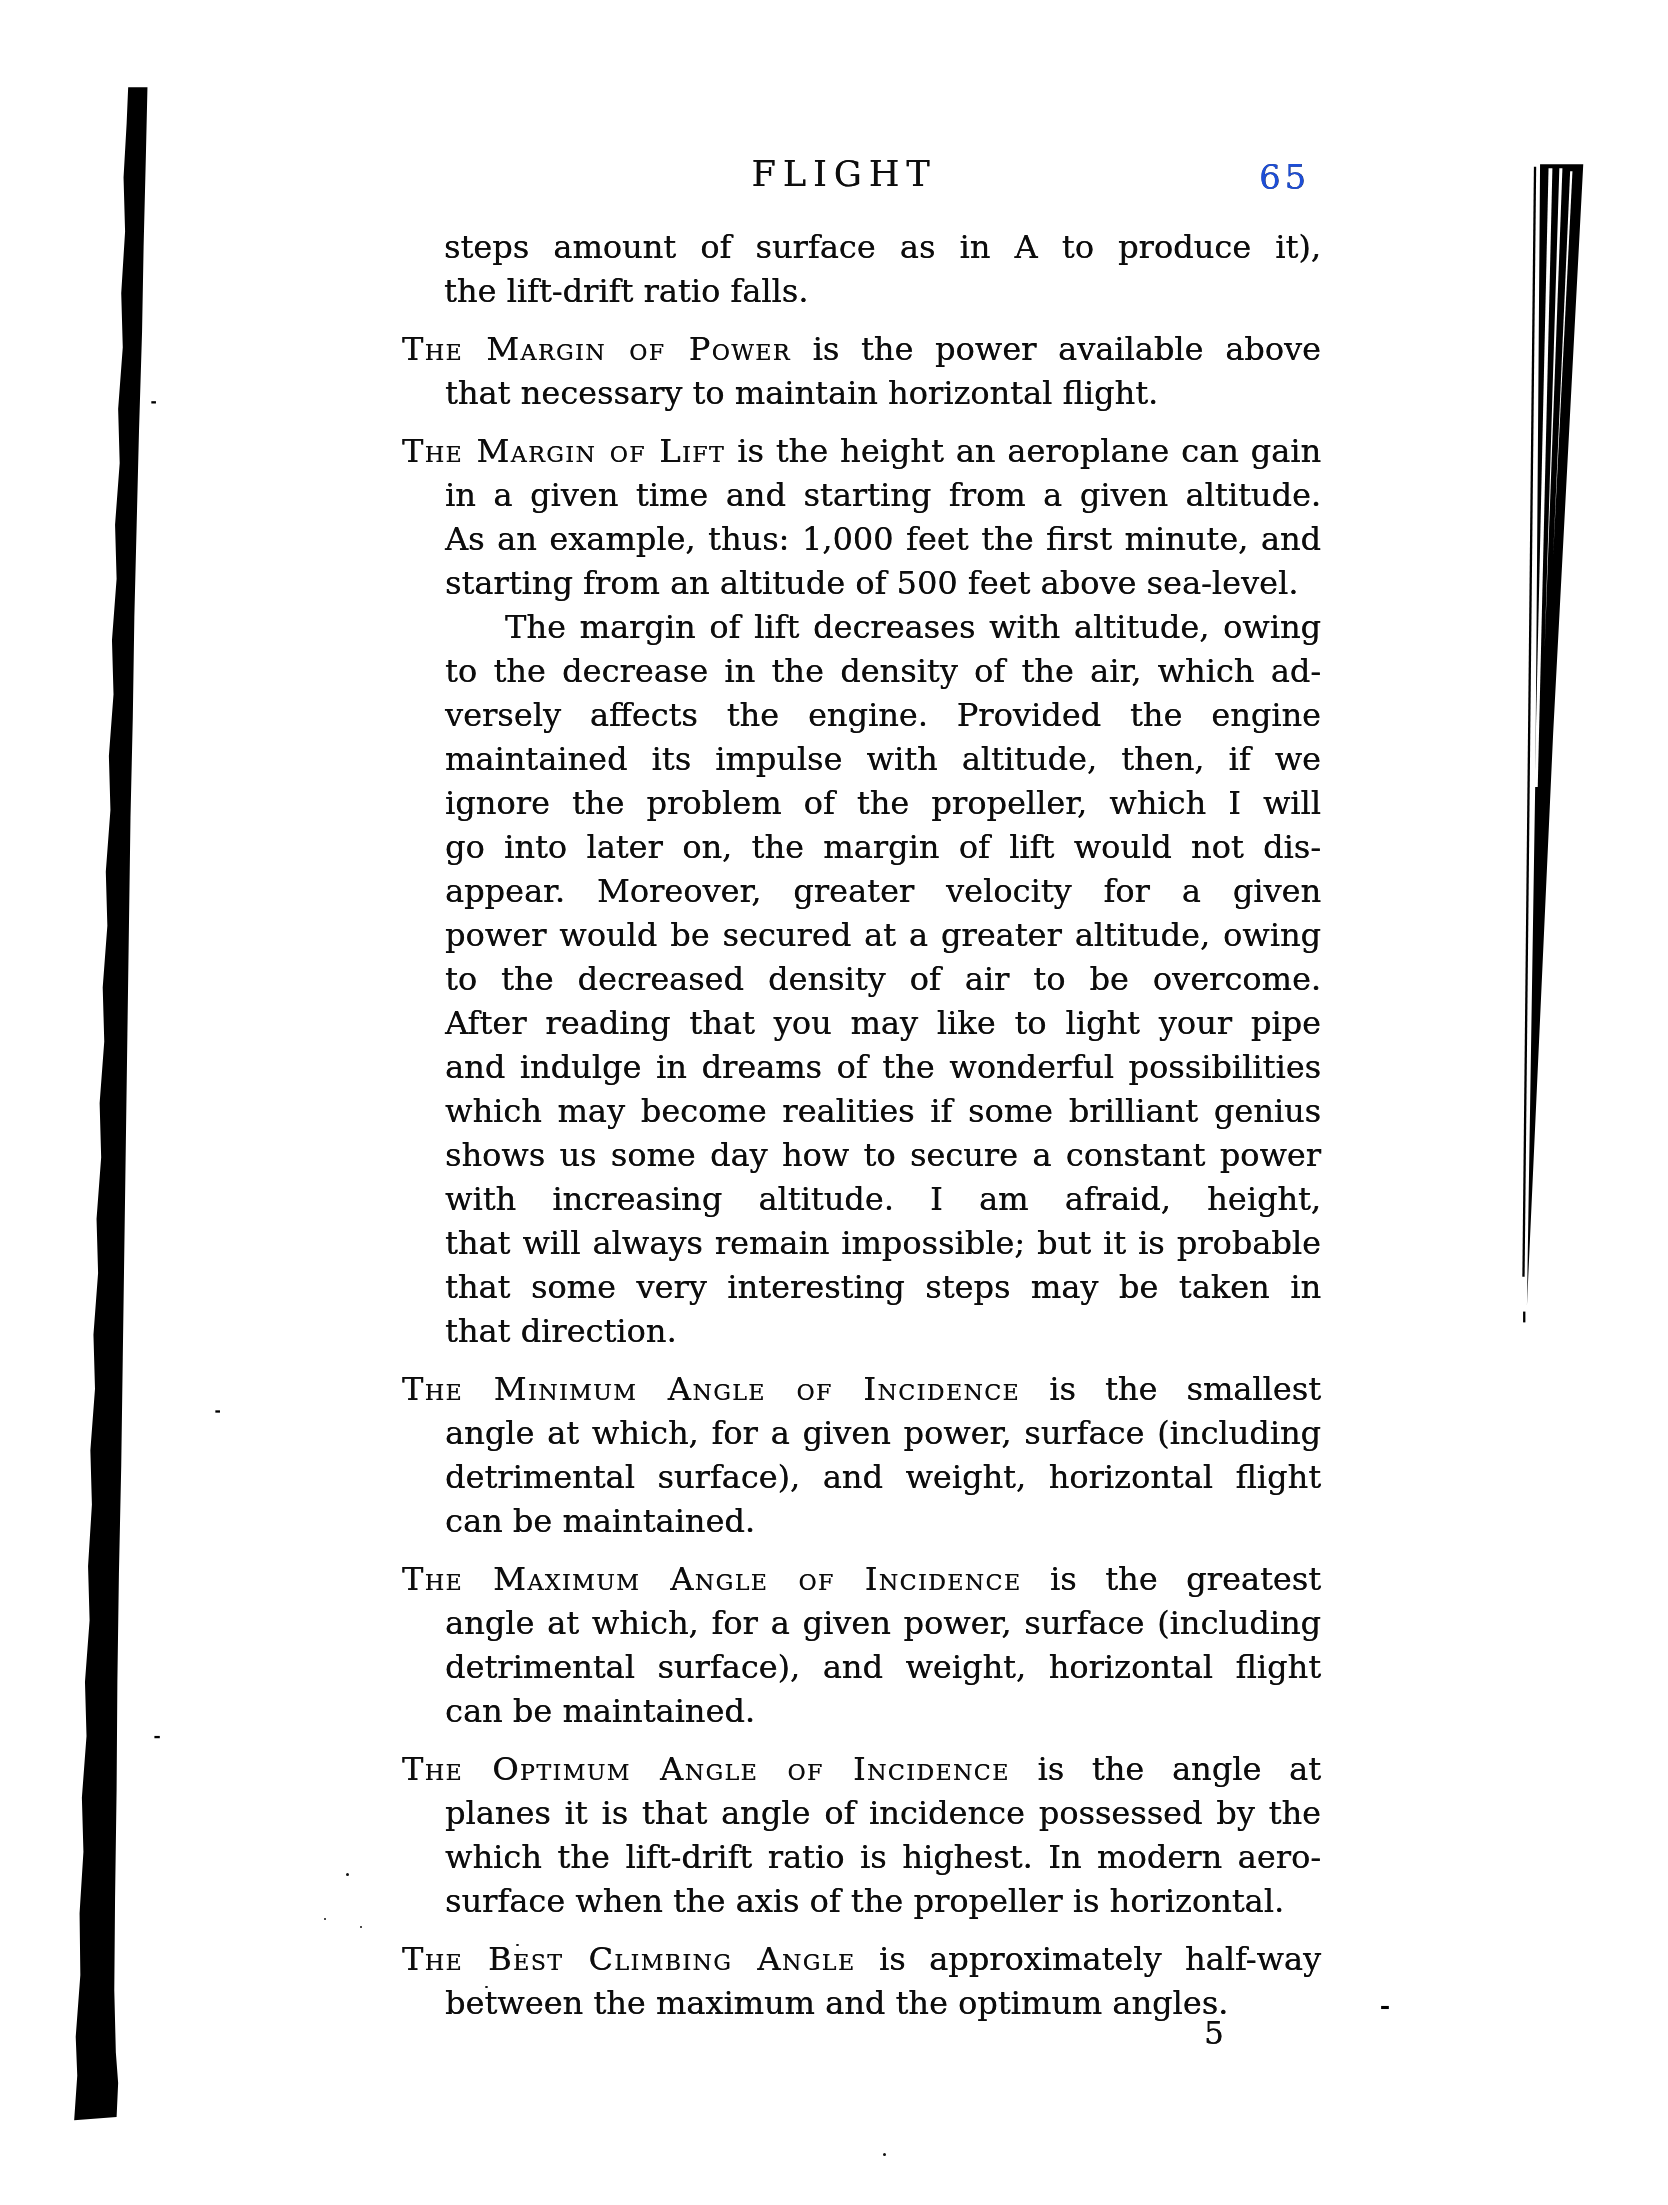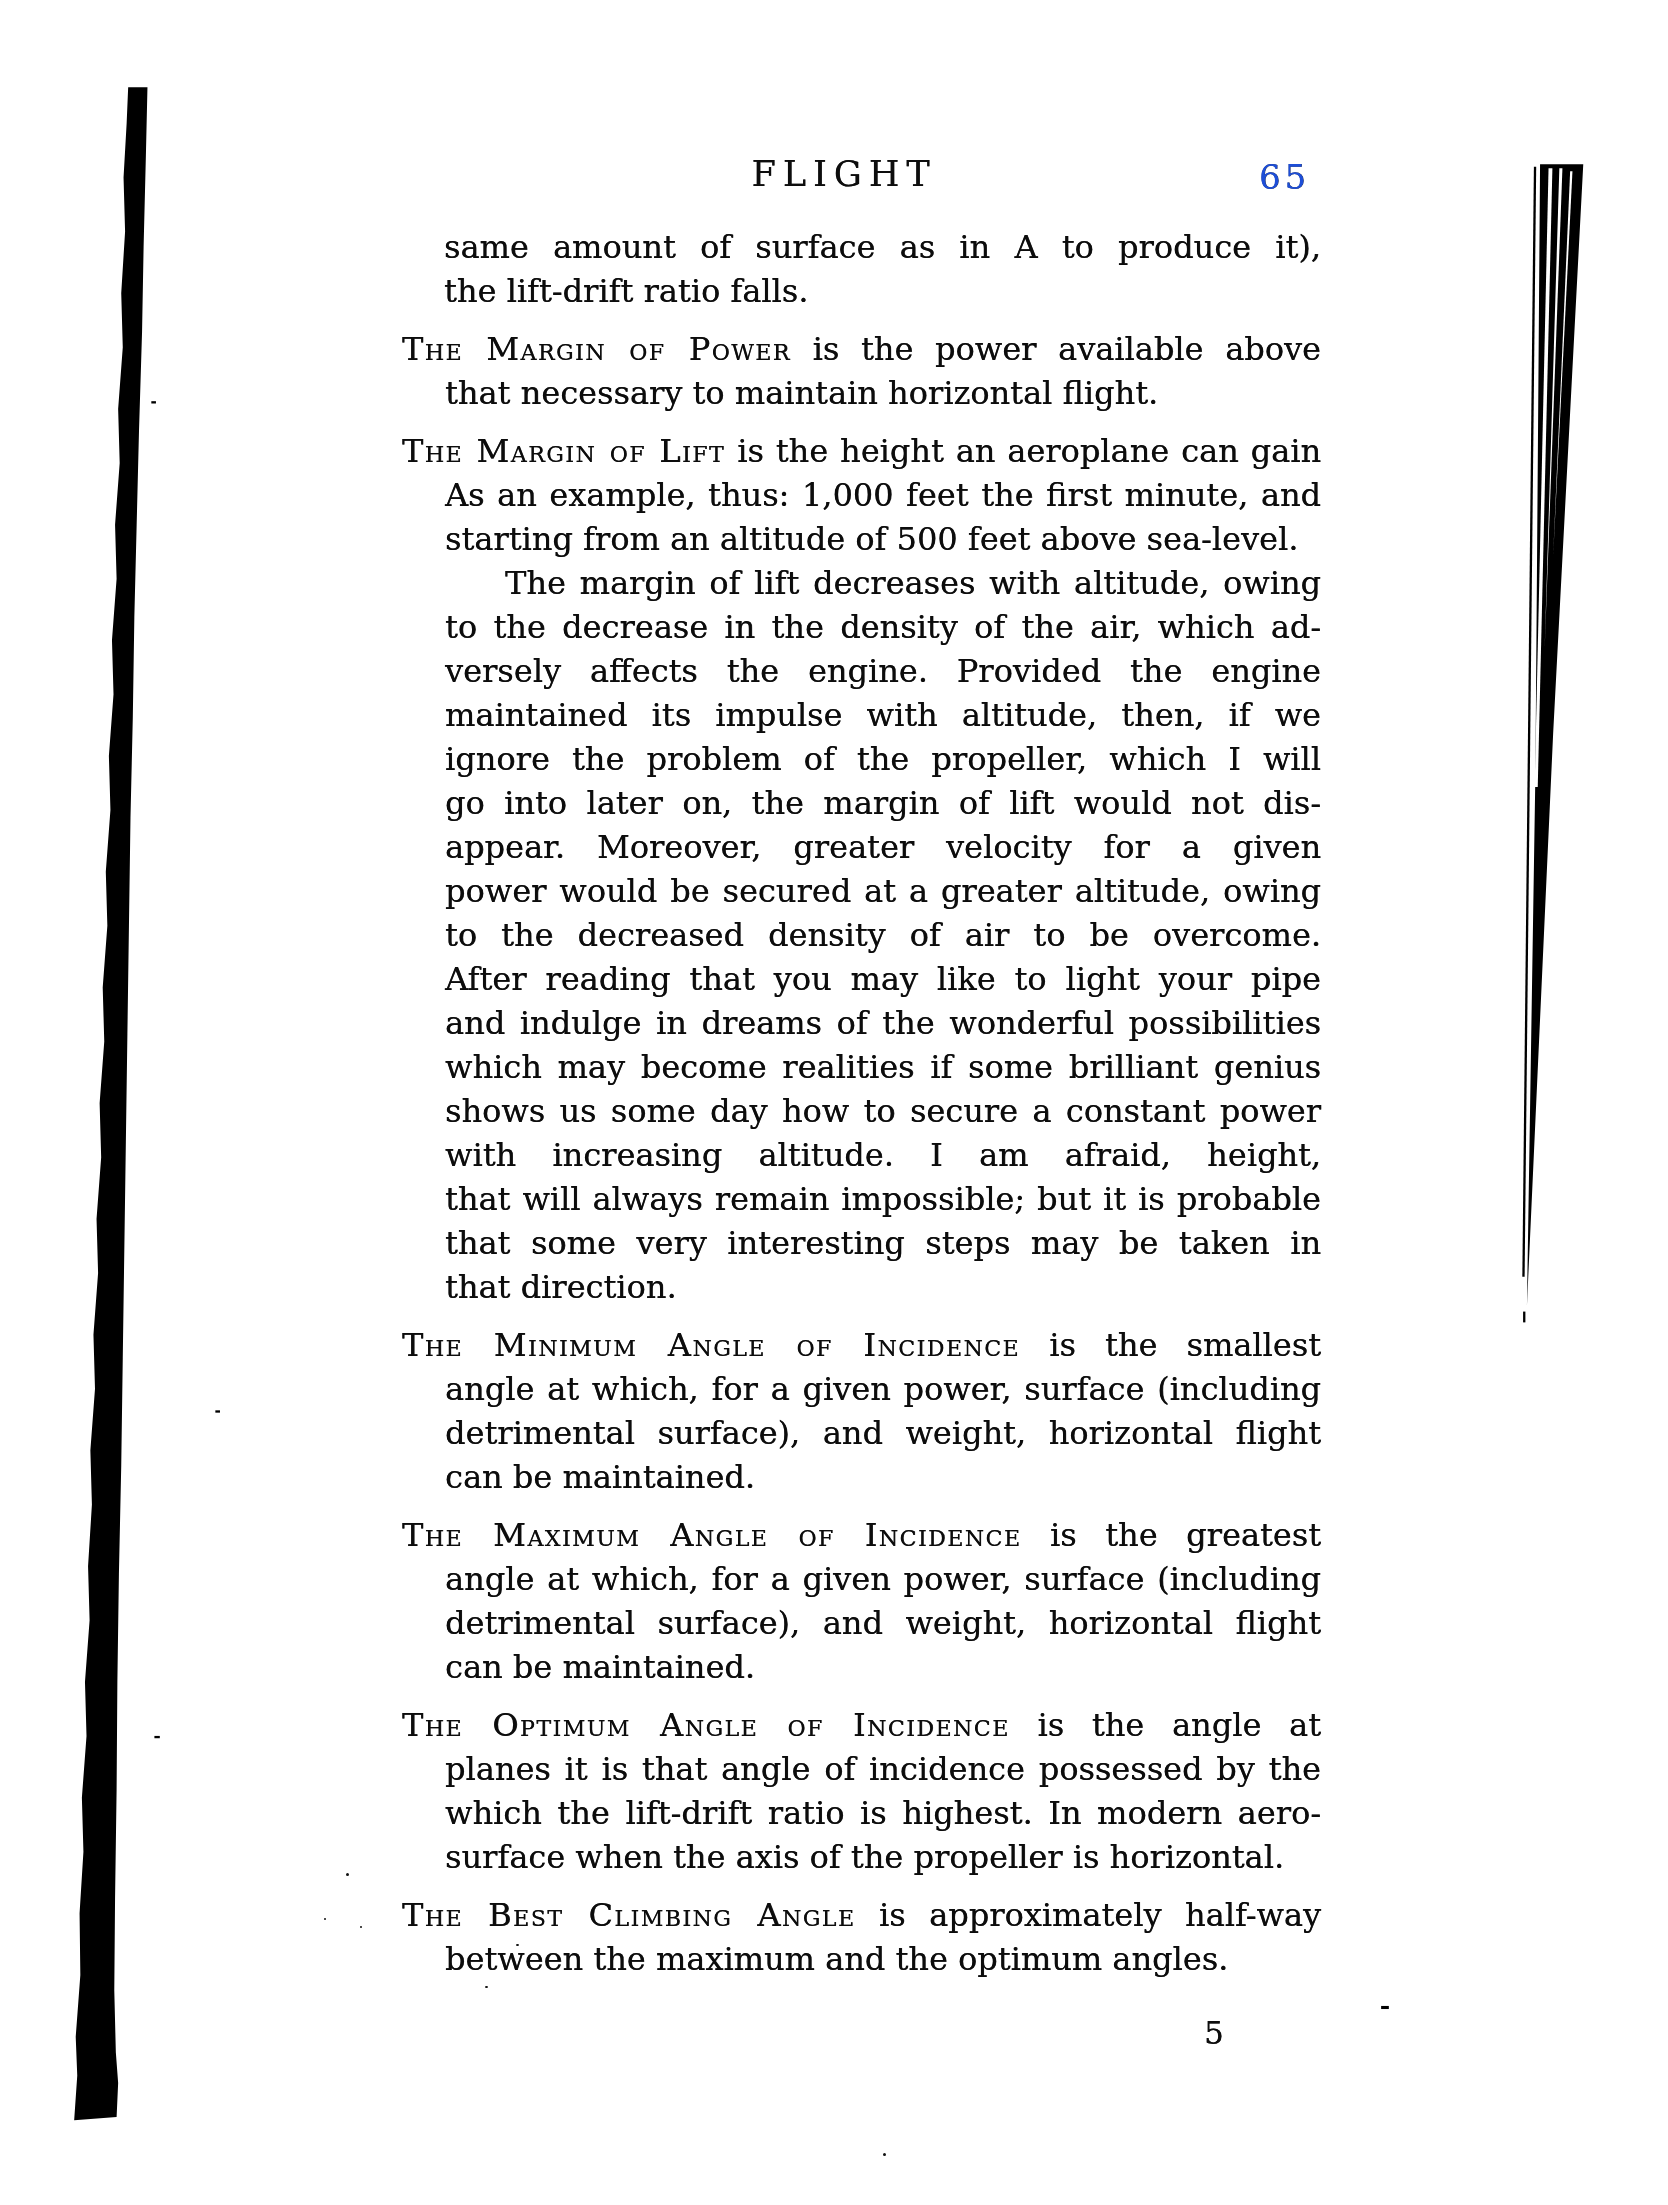--- a/index.html
+++ b/index.html
@@ -84,29 +84,30 @@
     <rect x="196" y="520" width="6" height="3" fill="#000000"></rect>
     <rect x="279" y="1828" width="6" height="3" fill="#000000"></rect>
     <rect x="200" y="2250" width="7" height="3" fill="#000000"></rect>
   </svg>
 
   <div class="running-head">FLIGHT</div>
   <div class="folio">65</div>
 
   <div class="text-body">
       <div class="para continuation">
-        <div class="ln">same amount of surface as in A to produce it),</div>
+        <div class="ln">steps amount of surface as in A to produce it),</div>
         <div class="ln last">the lift-drift ratio falls.</div>
       </div>
       <div class="para entry">
         <div class="ln first"><span class="term">The Margin of Power</span> is the power available above</div>
         <div class="ln last">that necessary to maintain horizontal flight.</div>
       </div>
       <div class="para entry">
         <div class="ln first"><span class="term">The Margin of Lift</span> is the height an aeroplane can gain</div>
+        <div class="ln">in a given time and starting from a given altitude.</div>
         <div class="ln">As an example, thus: 1,000 feet the first minute, and</div>
         <div class="ln last">starting from an altitude of 500 feet above sea-level.</div>
       </div>
       <div class="para inner">
         <div class="ln first">The margin of lift decreases with altitude, owing</div>
         <div class="ln">to the decrease in the density of the air, which ad-</div>
         <div class="ln">versely affects the engine. Provided the engine</div>
         <div class="ln">maintained its impulse with altitude, then, if we</div>
         <div class="ln">ignore the problem of the propeller, which I will</div>
         <div class="ln">go into later on, the margin of lift would not dis-</div>

